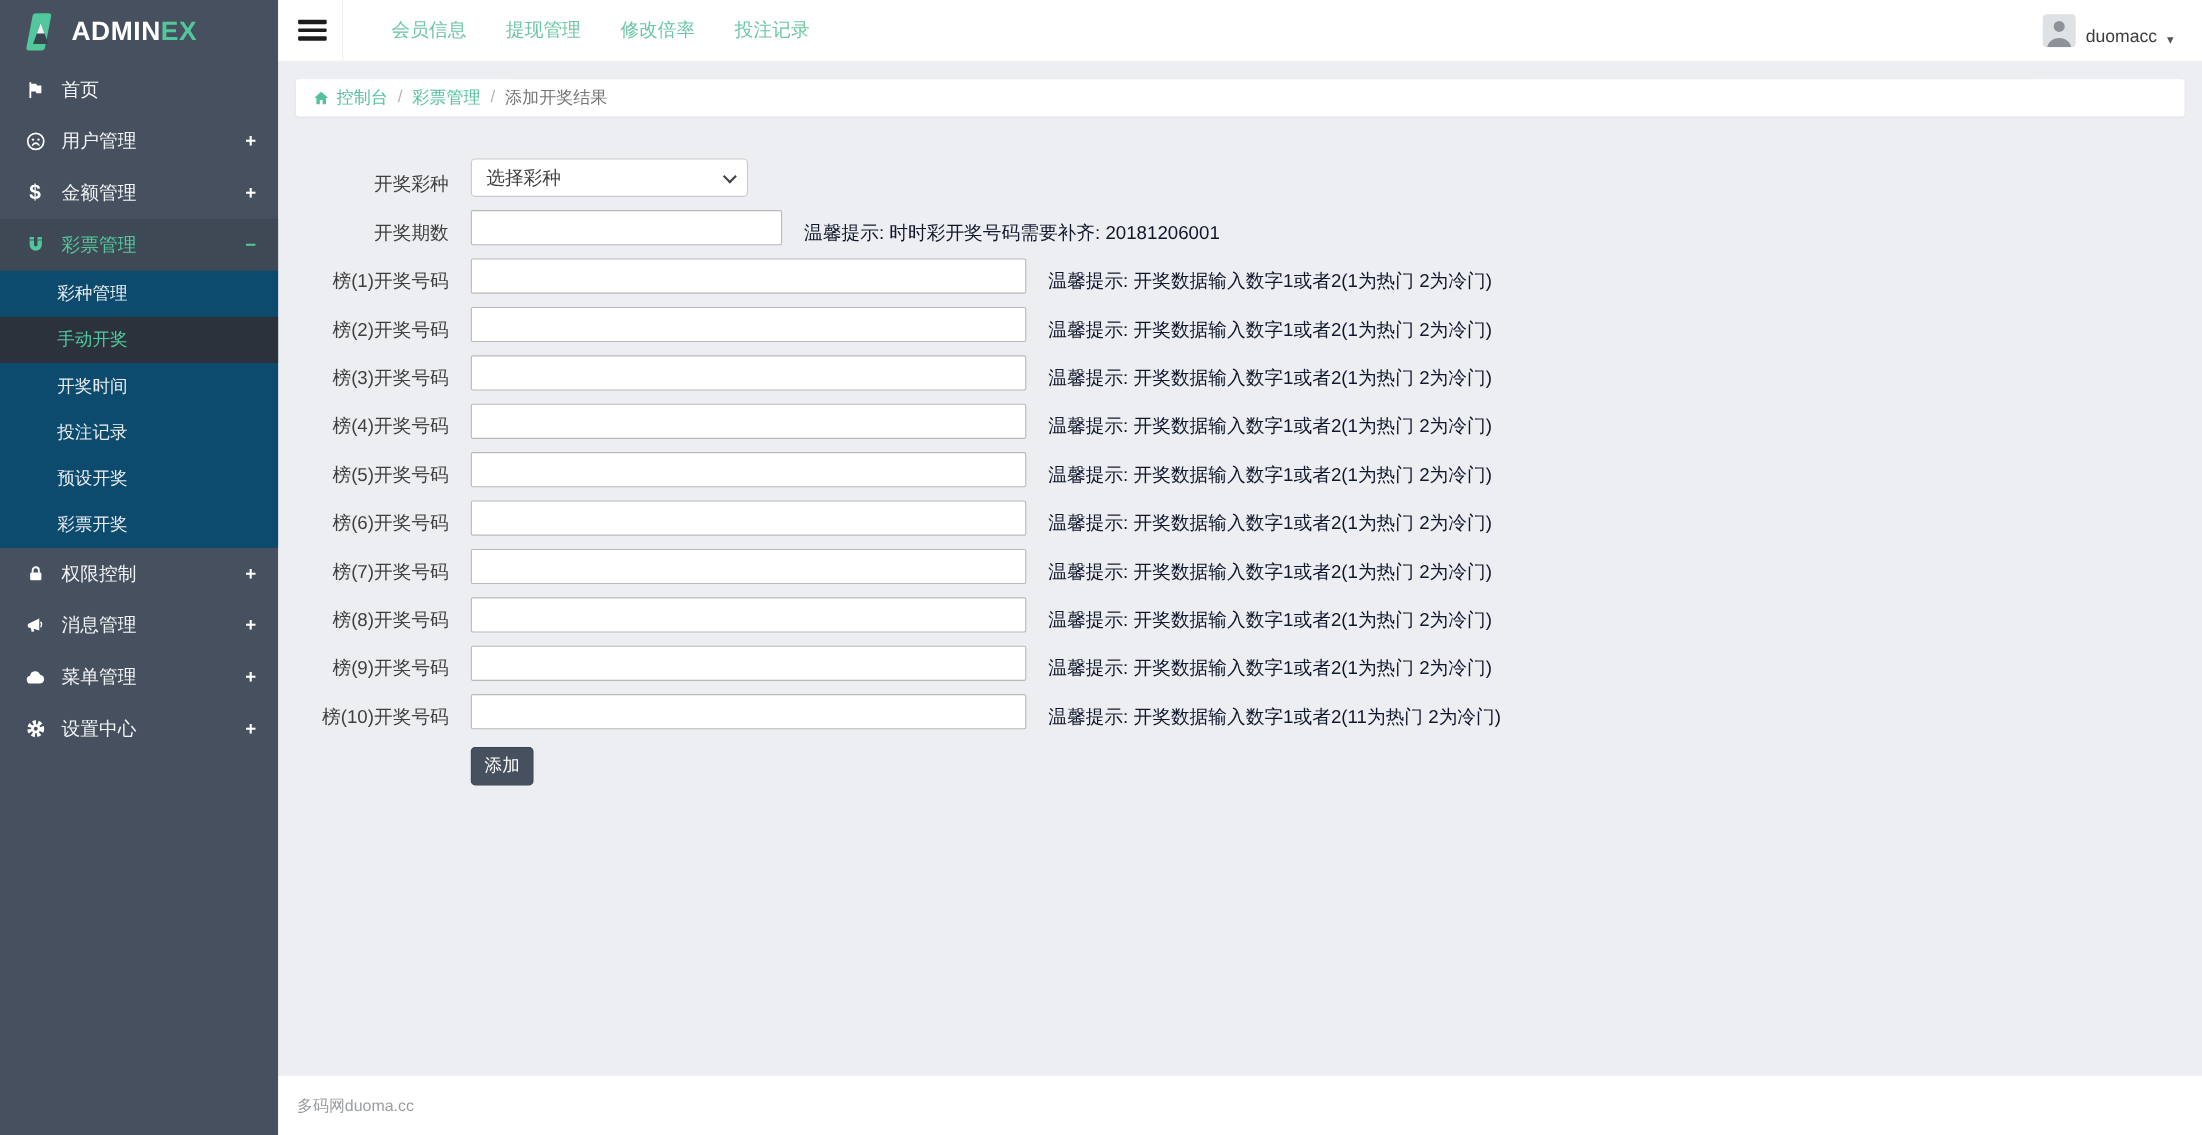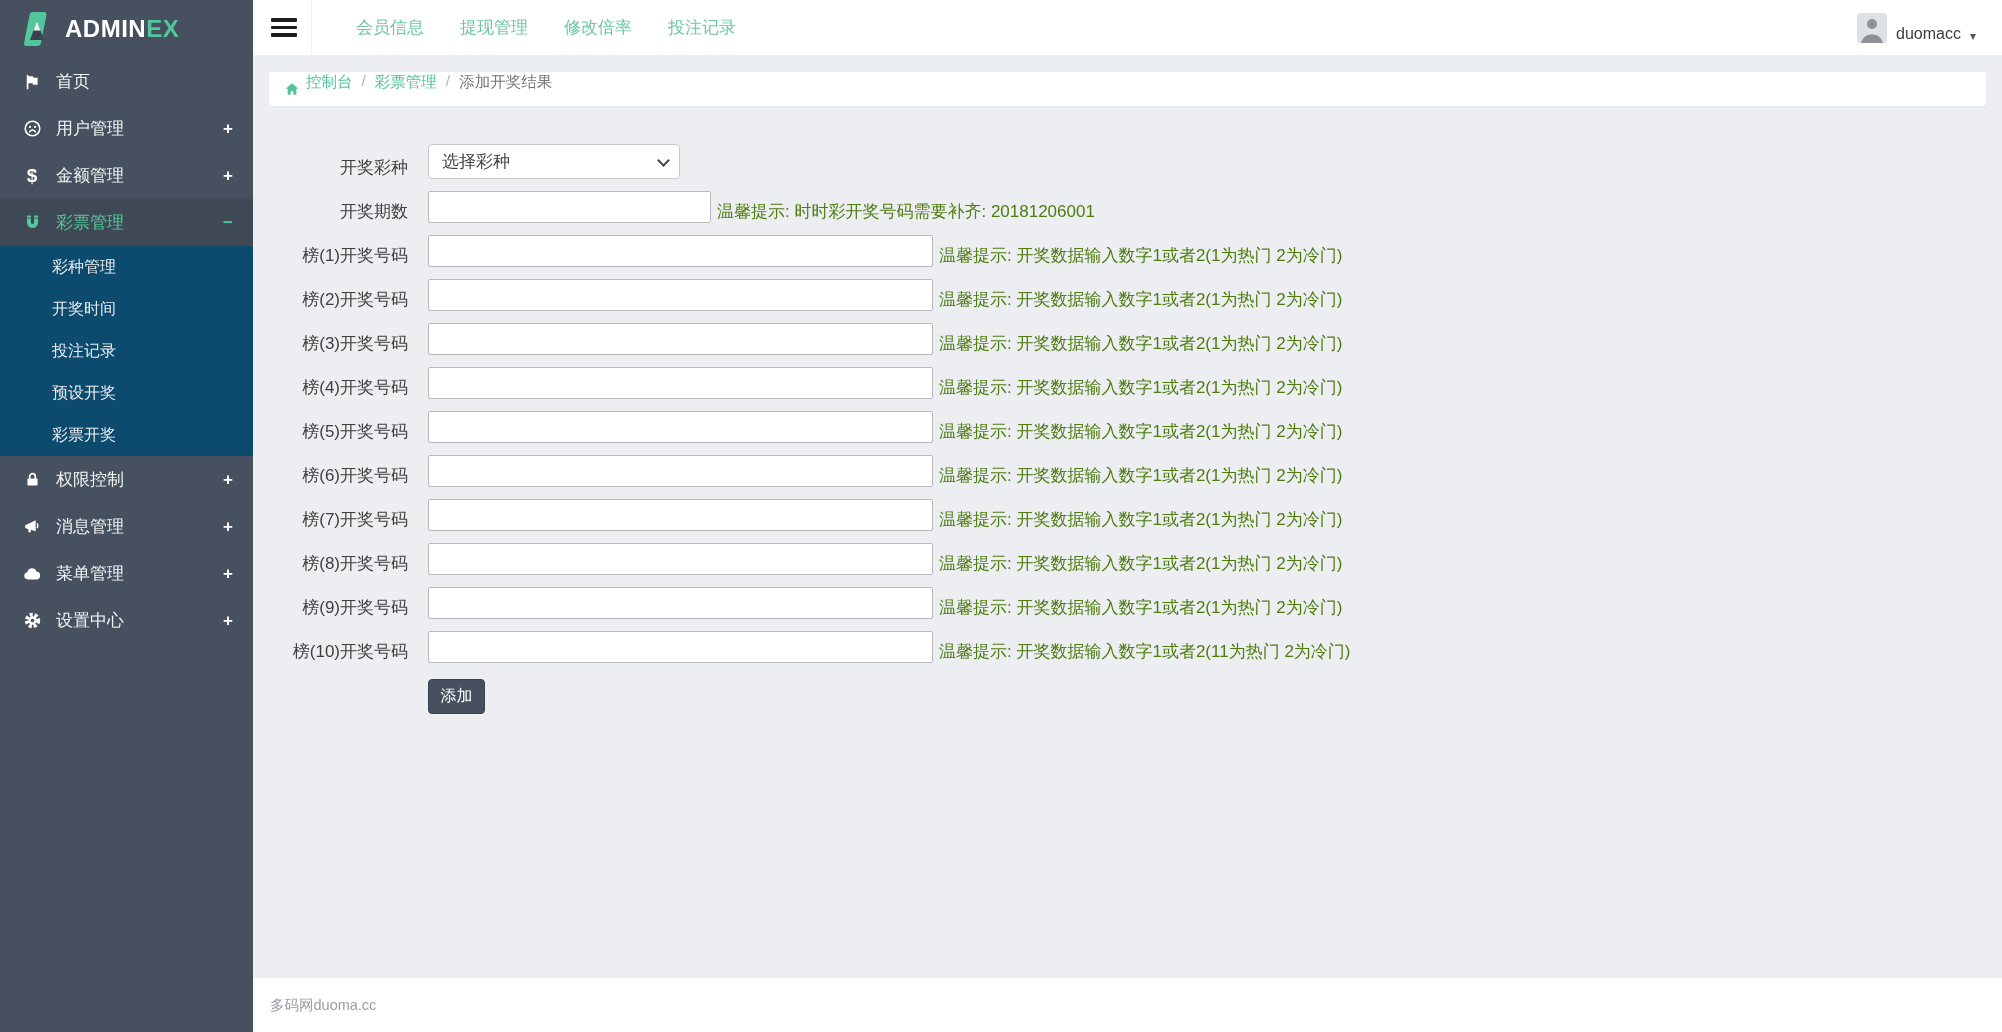--- a/index.html
+++ b/index.html
@@ -32,41 +32,41 @@
   .nav-divider { width:1px; height:56px; background:#f1f1f1; margin-left:14px; }
   .top-links { display:flex; gap:36px; margin-left:44px; }
   .top-links a { color:#6CC7A2; font-size:17px; text-decoration:none; cursor:pointer; }
   .user-area { margin-left:auto; display:flex; align-items:flex-end; gap:9px; cursor:pointer; }
   .avatar { width:30px; height:30px; border-radius:4px; background:#e3e5e6; overflow:hidden; display:flex; align-items:flex-end; justify-content:center; }
   .username { font-size:16px; color:#3c3c3c; }
   .caret { font-size:12px; color:#555; }
 
   
   .content { flex:1; padding:16px; overflow:hidden; }
-  .breadcrumb-card { background:#fff; border-radius:3px; height:34px; display:flex; padding:0 15px; font-size:15.5px;
+  .breadcrumb-card { background:#fff; border-radius:3px; height:34px; display:flex; align-items:center; padding:0 15px; font-size:15.5px;
     box-shadow:0 1px 2px rgba(0,0,0,.04); }
   .breadcrumb-card .bc-home { display:flex; align-items:center; margin-right:6px; }
   .bc-link { color:#54C39B; text-decoration:none; cursor:pointer; }
   .bc-sep { color:#b5b5b5; margin:0 9px; }
   .bc-current { color:#767676; }
 
   
   .award-form { margin-top:38px; }
   .frow { display:flex; align-items:flex-end; margin-bottom:12px; }
   .frow > label { width:139px; min-width:139px; text-align:right; margin-right:20px; font-size:17px; color:#3f3f3f; }
   .select-wrap { position:relative; width:252px; }
   .select-wrap select { width:252px; height:35px; appearance:none; -webkit-appearance:none; background:#fff; border:1px solid #c9c9c9;
     border-radius:4px; padding:0 30px 0 13px; font-size:17px; color:#3f3f3f; cursor:pointer;
     font-family:"Liberation Sans","DejaVu Sans",sans-serif; }
   .select-wrap .chev { position:absolute; right:12px; top:12px; width:9px; height:9px; border-right:2px solid #444;
     border-bottom:2px solid #444; transform:rotate(45deg); pointer-events:none; }
   .txt-input { height:32px; border:1px solid #b9b9b9; border-radius:2px; background:#fff; padding:0 10px; font-size:16px; color:#333; }
   .issue-input { width:283px; }
   .rank-input { width:505px; }
-  .hint { margin-left:6px; font-size:17px; color:#4d7c0f; white-space:nowrap; }
+  .hint { margin-left:20px; font-size:17px; color:#0f172a; white-space:nowrap; }
   .submit-row { margin-top:16px; }
   .submit-row button { margin-left:159px; width:57px; height:35px; background:#46505E; color:#fff; border:1px solid #3a4350;
     border-radius:4px; font-size:16px; cursor:pointer; font-family:inherit; }
 
   
   .footer { height:54px; background:#fff; display:flex; align-items:center; padding-left:17px; font-size:14.5px; color:#9a9da1; }
 
   svg { display:block; }
 </style>
 </head>
@@ -123,20 +123,23 @@
             <rect x="14" y="5.5" width="5" height="2" fill="#46505E" opacity=".55"></rect>
           </svg>
         </span>
         <span class="slabel">彩票管理</span>
         <span class="expand">−</span>
       </div>
 
       <div class="submenu">
         <div class="sub-item">
             <span>彩种管理</span>
+          </div>
+        <div class="sub-item active">
+            <span>手动开奖</span>
           </div>
         <div class="sub-item">
             <span>开奖时间</span>
           </div>
         <div class="sub-item">
             <span>投注记录</span>
           </div>
         <div class="sub-item">
             <span>预设开奖</span>
           </div>

